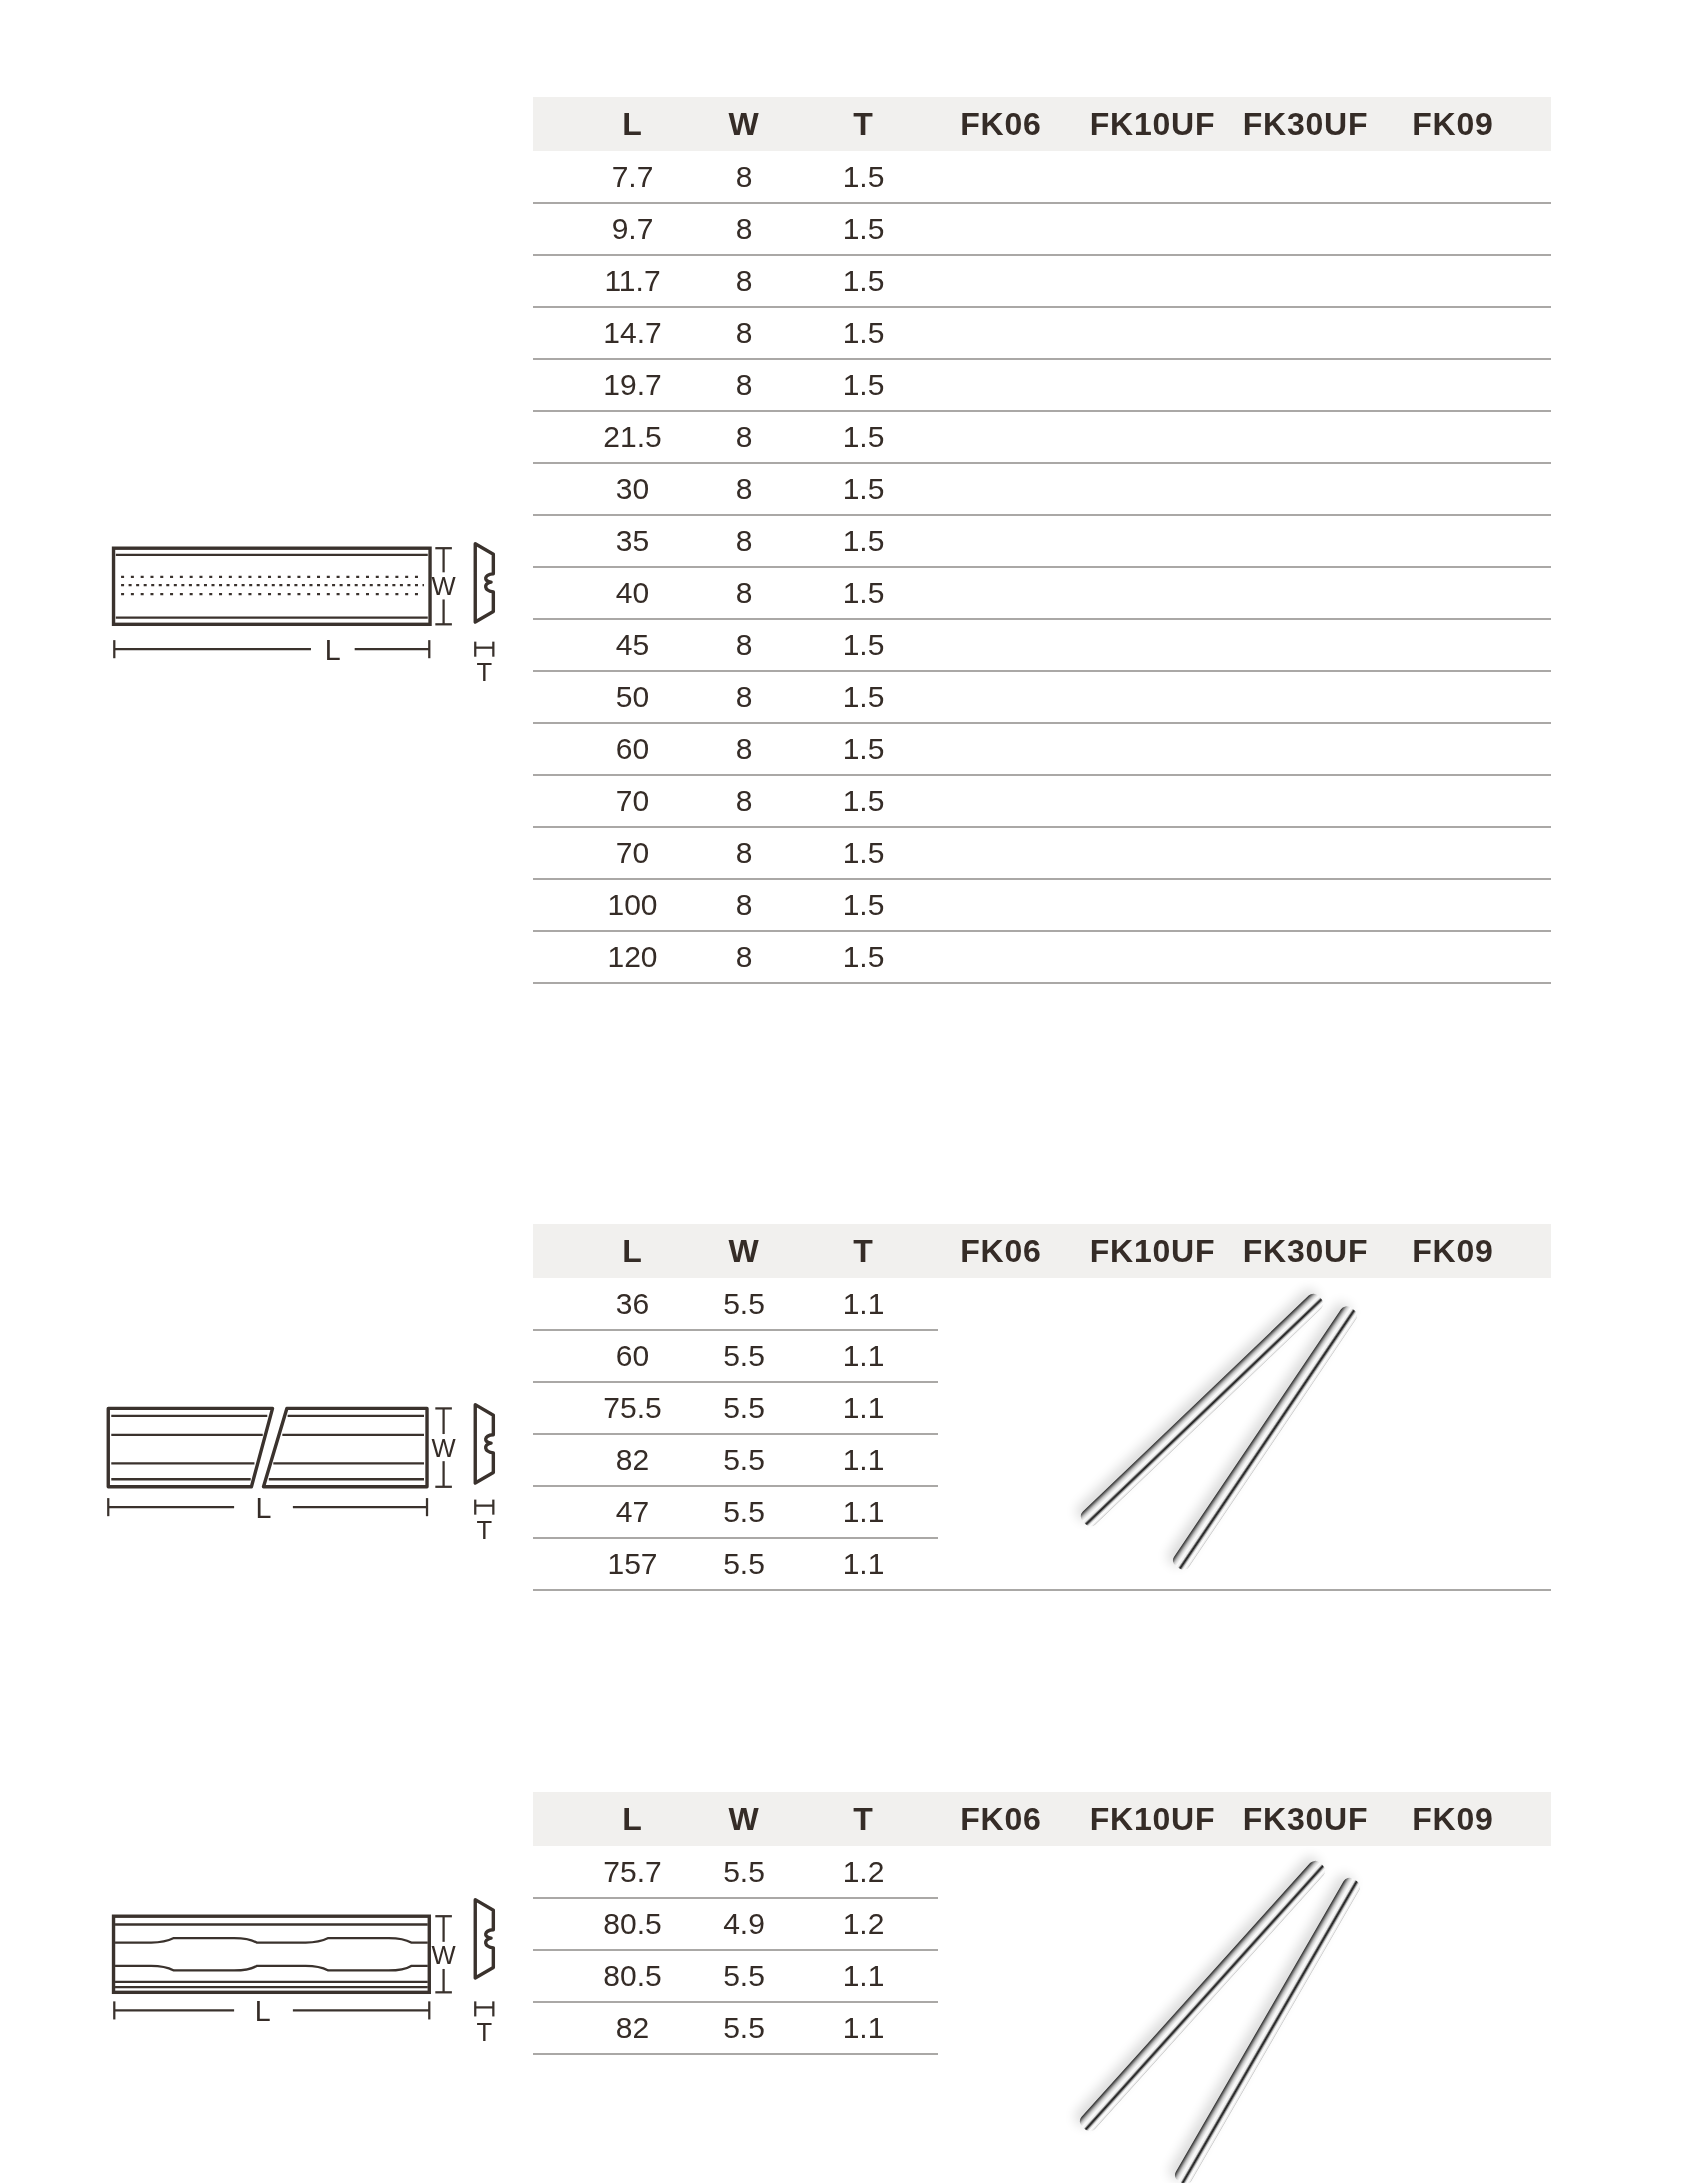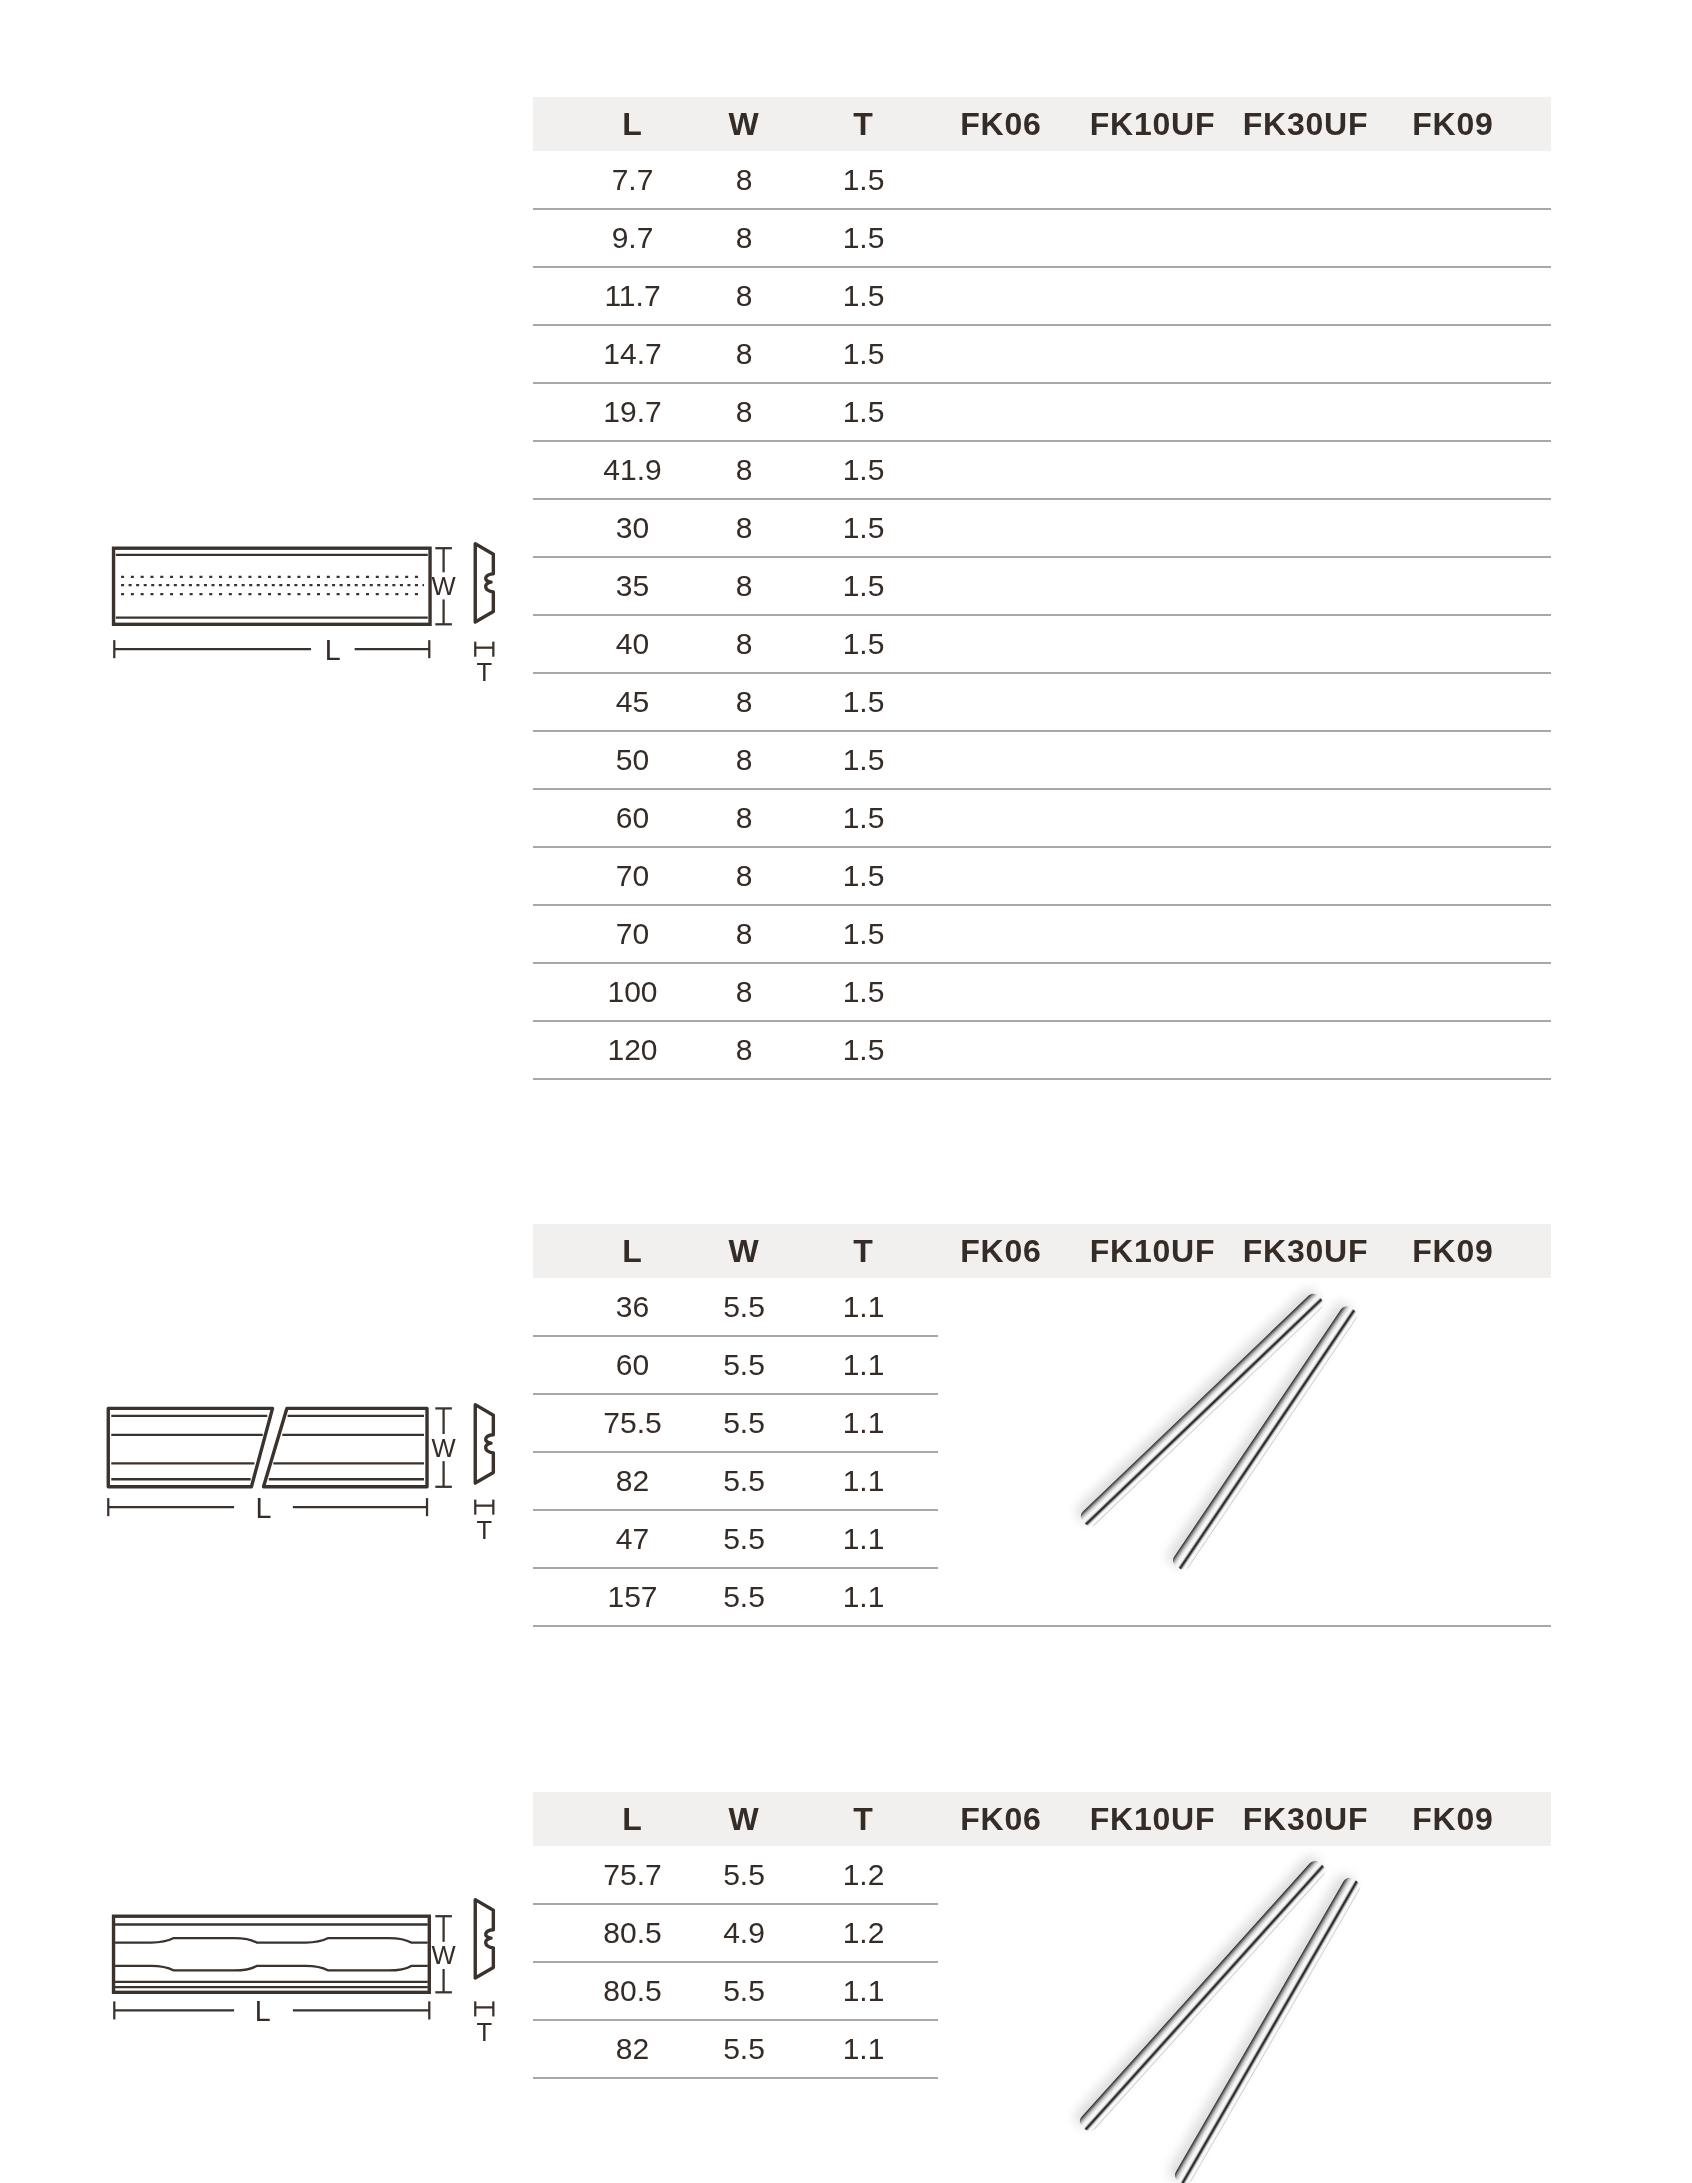--- a/index.html
+++ b/index.html
@@ -11,21 +11,21 @@
   *{margin:0;padding:0;box-sizing:border-box;}
   html,body{background:#ffffff;}
   body{font-family:"Liberation Sans", sans-serif;color:var(--table-text);}
   .page{position:relative;width:1693px;height:2183px;background:#ffffff;overflow:hidden;}
 
   
   .ptable{position:absolute;left:533px;width:1018px;}
   .thead{height:54px;background:var(--header-band);display:grid;
          grid-template-columns:155px 112px 127px 148px 155px 151px 170px;align-items:center;}
   .hcell{font-size:32px;font-weight:700;text-align:center;letter-spacing:0.8px;}
-  .trow{height:58px;display:grid;position:relative;
+  .trow{height:52px;display:grid;position:relative;
         grid-template-columns:155px 112px 127px 148px 155px 151px 170px;align-items:center;}
   .cell{font-size:30px;text-align:center;}
   .c0{padding-left:44px;}
   .c6{padding-right:26px;text-align:center;}
   .trow::after{content:"";position:absolute;left:0;bottom:-0.8px;height:2.3px;background:var(--separator);}
   .trow.sep-full::after{width:1018px;}
   .trow.sep-short::after{width:405px;}
 
   
   .diagram{position:absolute;left:106px;width:422px;height:181px;}
@@ -96,21 +96,21 @@
         <div class="trow sep-full">
           <div class="cell c0">19.7</div>
           <div class="cell c1">8</div>
           <div class="cell c2">1.5</div>
           <div class="cell c3"></div>
           <div class="cell c4"></div>
           <div class="cell c5"></div>
           <div class="cell c6"></div>
         </div>
         <div class="trow sep-full">
-          <div class="cell c0">41.9</div>
+          <div class="cell c0">21.5</div>
           <div class="cell c1">8</div>
           <div class="cell c2">1.5</div>
           <div class="cell c3"></div>
           <div class="cell c4"></div>
           <div class="cell c5"></div>
           <div class="cell c6"></div>
         </div>
         <div class="trow sep-full">
           <div class="cell c0">30</div>
           <div class="cell c1">8</div>

